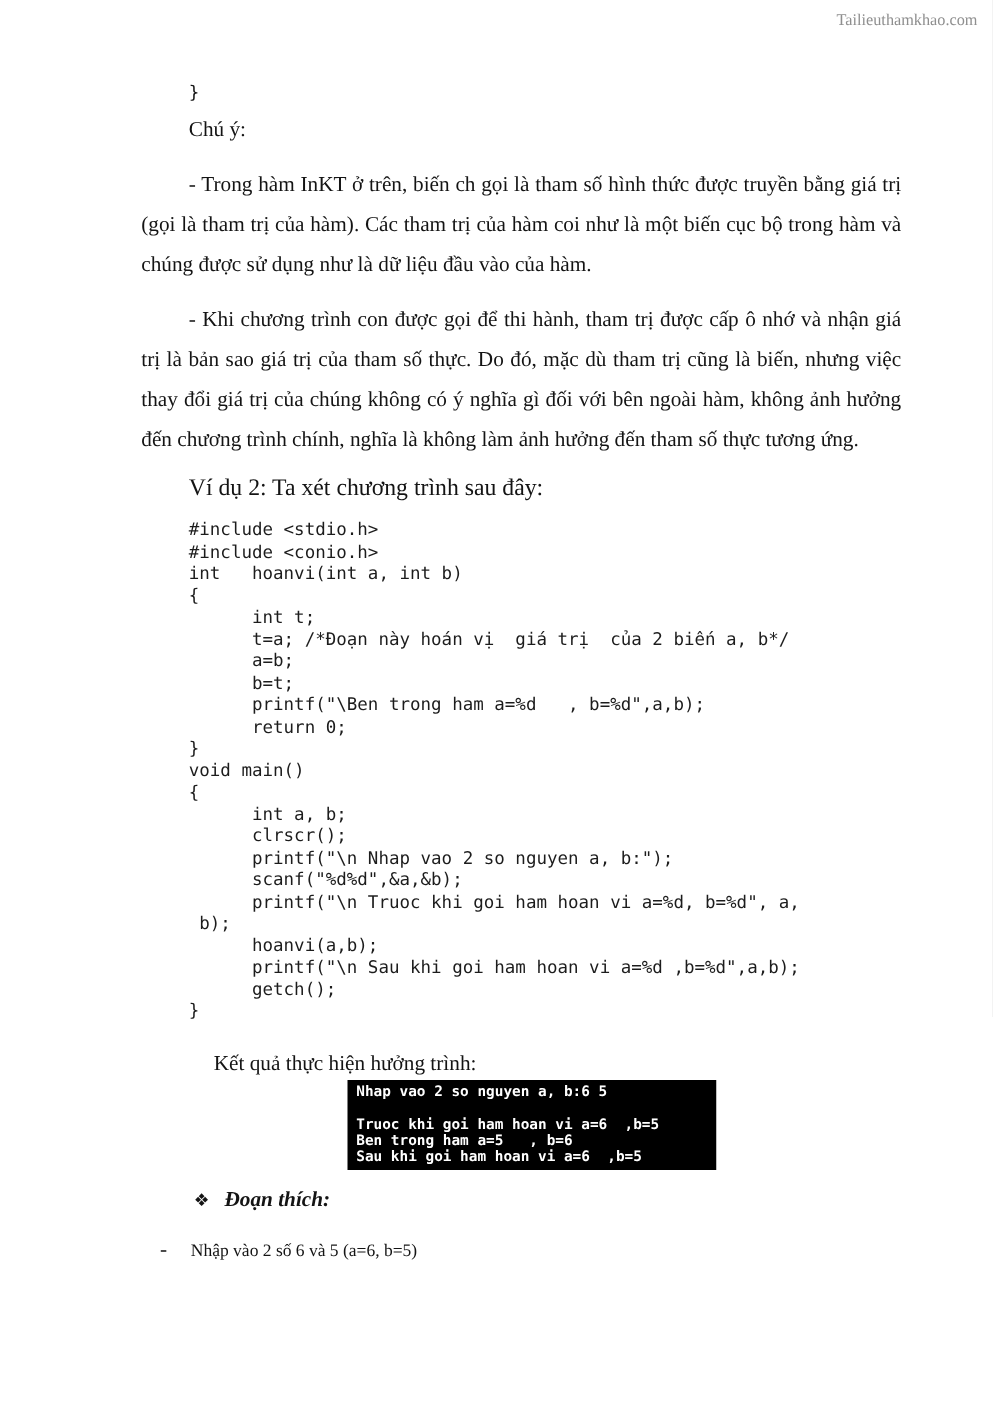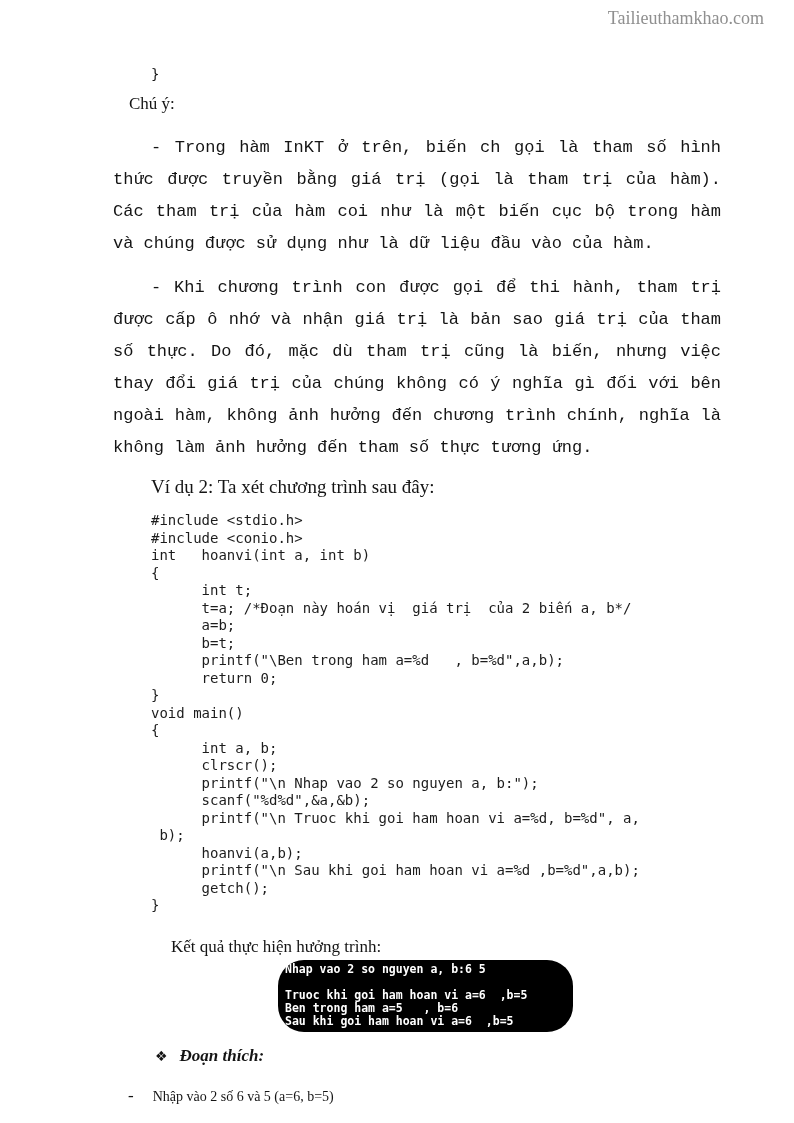--- a/index.html
+++ b/index.html
@@ -10,49 +10,48 @@
     height: 1123px;
     margin: 0 auto;
     background: #ffffff;
     font-family: "Liberation Serif", "DejaVu Serif", serif;
     color: #141414;
     overflow: hidden;
   }
   .watermark {
     position: absolute;
     top: 8px;
-    right: 30px;
-    font-size: 18px;
+    right: 12px;
+    font-size: 13px;
     color: #8f8f8f;
     font-family: "Liberation Serif", serif;
   }
   .content {
     position: absolute;
     left: 113px;
     top: 66px;
     width: 608px;
   }
   .brace-line {
     font-family: "DejaVu Sans Mono", "Liberation Mono", monospace;
     font-size: 14px;
     margin-left: 38px;
     margin-bottom: 12px;
   }
   .inline-heading {
     font-size: 17px;
-    margin-left: 16px;
+    margin-left: 38px;
     margin-bottom: 18px;
   }
   p.para {
     font-size: 17px;
     line-height: 32px;
     text-align: justify;
     text-indent: 38px;
     margin-bottom: 12px;
-    font-family: Liberation Mono, monospace;
   }
   .vi-du {
     font-size: 19px;
     margin-left: 38px;
     margin-top: 6px;
     margin-bottom: 14px;
   }
   pre.code {
     font-family: "DejaVu Sans Mono", "Liberation Mono", monospace;
     font-size: 14px;
@@ -72,21 +71,20 @@
     font-family: "DejaVu Sans Mono", "Liberation Mono", monospace;
     font-size: 11.5px;
     line-height: 13px;
     font-weight: bold;
     background: #000000;
     color: #ffffff;
     padding: 3px 7px 4px 7px;
     margin-left: 165px;
     white-space: pre;
     min-width: 295px;
-    border-radius: 26px;
   }
   .explain-row {
     display: flex;
     align-items: baseline;
     margin-top: 14px;
     margin-left: 42px;
     margin-bottom: 20px;
   }
   .explain-bullet {
     font-size: 14px;

